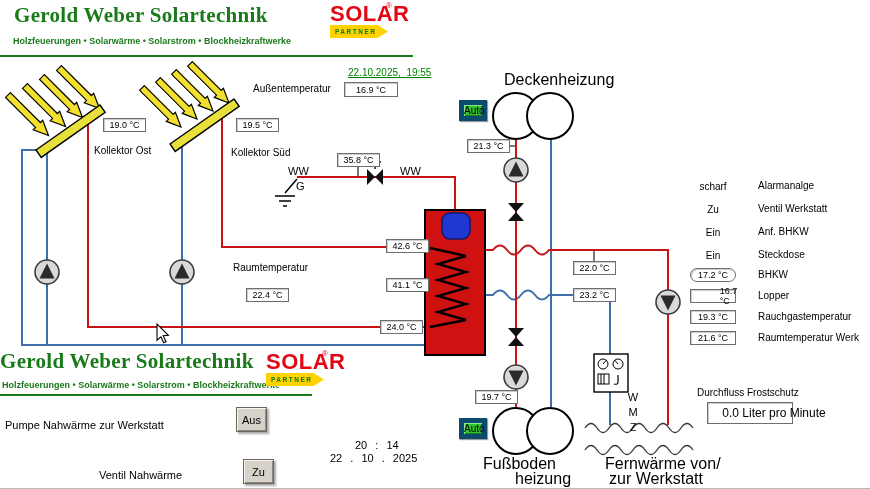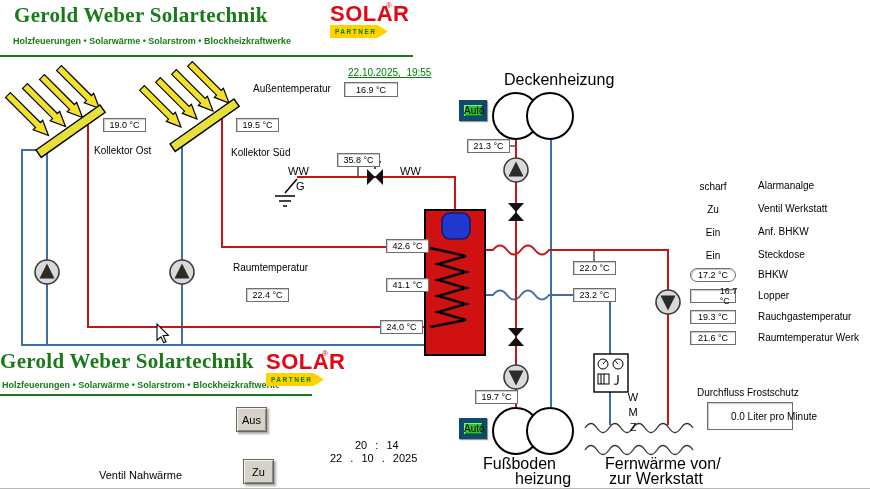--- a/index.html
+++ b/index.html
@@ -220,32 +220,33 @@
   <div class="status-state boxed" style="top:268px;border-radius:7px;">17.2 °C</div>
   <div class="status-label" style="top:269px;">BHKW</div>
   <div class="status-state boxed" style="top:289px;padding-left:31px;">16.7 °C</div>
   <div class="status-label" style="top:290px;">Lopper</div>
   <div class="status-state boxed" style="top:310px;">19.3 °C</div>
   <div class="status-label" style="top:311px;">Rauchgastemperatur</div>
   <div class="status-state boxed" style="top:331px;">21.6 °C</div>
   <div class="status-label" style="top:332px;">Raumtemperatur Werk</div>
 
   <div class="abs t10" style="left:697px; top:387px;">Durchfluss Frostschutz</div>
-  <div class="vbox" style="left:707px; top:402px; width:86px; height:28px; font-size:10px;padding-left:48px;">0.0 Liter pro Minute</div>
+  <div class="vbox" style="left:707px; top:402px; width:86px; height:22px; font-size:12px;padding-left:48px;">0.0 Liter pro Minute</div>
 
   <div class="logo-name" style="left:0; top:349px;">Gerold Weber Solartechnik</div>
   <div class="logo-tagline" style="left:2px; top:380px;">Holzfeuerungen • Solarwärme • Solarstrom • Blockheizkraftwerke</div>
   <div class="logo-rule" style="left:0; top:394px; width:312px;"></div>
   <div class="badge" style="left:266px; top:352px;">
     <div class="badge-solar">SOLAR</div>
     <div class="badge-arrow">
       <span class="badge-partner">PARTNER</span>
     </div>
     <span class="badge-reg">®</span>
   </div>
 
+  <div class="abs t11" style="left:5px; top:419px;">Pumpe Nahwärme zur Werkstatt</div>
   <button type="button" class="btn-win" style="left:236px; top:407px; width:31px; height:25px;">Aus</button>
   <div class="abs t11" style="left:84px; top:469px;margin-left:15px;">Ventil Nahwärme</div>
   <button type="button" class="btn-win" style="left:243px; top:459px; width:31px; height:25px;">Zu</button>
   <div class="abs t11 date-row" style="left:330px; top:412px;margin-top:40px;">22 . 10 . 2025</div>
   <div class="abs t11 date-row" style="left:355px; top:439px;">20 : 14</div>
 
 </div>
 
 </body></html>

